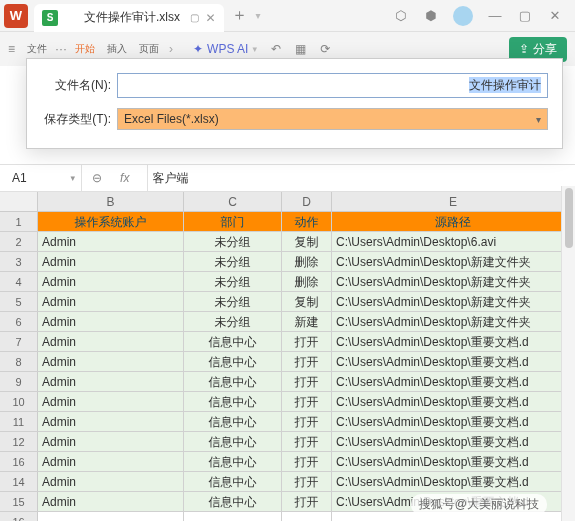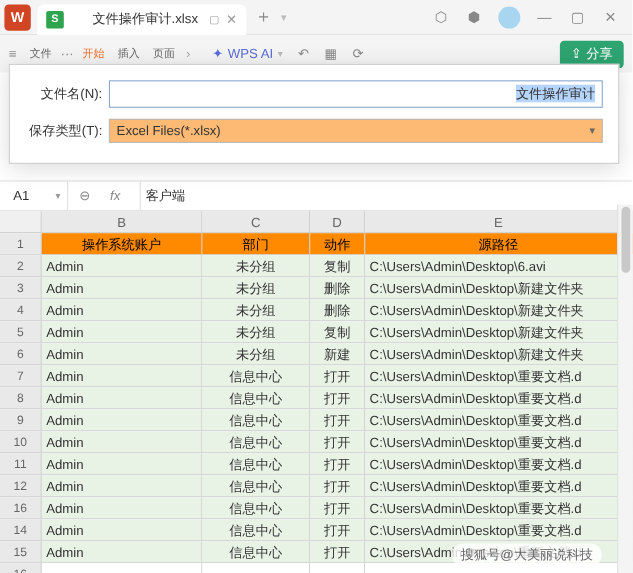--- a/index.html
+++ b/index.html
@@ -20,46 +20,46 @@
 .menubar { height: 34px; background: #f4f4f4; display: flex; align-items: center; padding: 0 8px; gap: 4px; position: relative; }
 .hamburger { color: #888; margin-right: 4px; }
 .menu-item { font-size: 10px; color: #666; padding: 2px 4px; }
 .menu-item.active { color: #ee6f2d; }
 .menu-dots { color: #888; }
 .menu-nav { color: #aaa; padding: 0 2px; }
 .wps-ai { margin-left: 14px; display: flex; align-items: center; gap: 4px; color: #5b6bd8; font-weight: 500; font-size: 12px; }
 .share-btn { margin-left: auto; background: #2ea471; color: #fff; border-radius: 4px; padding: 4px 10px; font-size: 12px; display: flex; align-items: center; gap: 4px; }
 .menubar-icons { display: flex; gap: 14px; color: #888; margin-left: 10px; margin-right: 8px; }
 
-.save-dialog { position: absolute; top: 58px; left: 8px; right: 12px; background: #fff; border: 1px solid #ccc; box-shadow: 0 4px 20px rgba(0,0,0,0.15); padding: 14px 14px 18px; z-index: 100; }
+.save-dialog { position: absolute; top: 58px; left: 26px; right: 12px; background: #fff; border: 1px solid #ccc; box-shadow: 0 4px 20px rgba(0,0,0,0.15); padding: 14px 14px 18px; z-index: 100; }
 .sd-row { display: flex; align-items: center; margin-bottom: 10px; }
 .sd-label { width: 76px; text-align: right; font-size: 12px; color: #333; padding-right: 6px; }
 .sd-input { flex: 1; border: 1px solid #8aa8d0; padding: 3px 6px; font-size: 12px; background: #fff; text-align: right; }
 .sd-input.filename { background: #fff; }
 .sd-input.filename .sel { background: #b5d5ff; padding: 1px 0; }
 .sd-select { flex: 1; border: 1px solid #bbb; background: #fdba74; padding: 3px 6px; font-size: 12px; display: flex; justify-content: space-between; align-items: center; }
 .sd-select .chev { color: #666; font-size: 10px; }
 
 .fx-bar { display: flex; align-items: center; height: 28px; border-top: 1px solid #e0e0e0; border-bottom: 1px solid #e0e0e0; margin-top: 98px; background: #fff; }
-.namebox { width: 62px; border-right: 1px solid #e0e0e0; display: flex; align-items: center; justify-content: space-between; padding: 0 6px 0 12px; font-size: 12px; height: 100%; }
+.namebox { width: 82px; border-right: 1px solid #e0e0e0; display: flex; align-items: center; justify-content: space-between; padding: 0 6px 0 12px; font-size: 12px; height: 100%; }
 .namebox .chev { color: #999; font-size: 9px; }
 .fx-tools { display: flex; align-items: center; gap: 10px; padding: 0 10px; border-right: 1px solid #e0e0e0; height: 100%; color: #888; }
 .fx-label { font-style: italic; color: #888; padding: 0 8px; }
 .fx-content { padding: 0 4px; font-size: 12px; }
 
 .grid { position: relative; }
 .col-headers { display: flex; height: 20px; background: #f5f5f5; border-bottom: 1px solid #ccc; }
 .corner { width: 38px; border-right: 1px solid #ccc; background: #f0f0f0; }
 .col-h { text-align: center; font-size: 12px; color: #666; border-right: 1px solid #ccc; line-height: 20px; background: #e9e9e9; }
 .col-B { width: 146px; } .col-C { width: 98px; } .col-D { width: 50px; } .col-E { flex: 1; }
 
 .row { display: flex; height: 20px; border-bottom: 1px solid #d0d0d0; }
 .row-h { width: 38px; text-align: center; font-size: 11px; color: #666; background: #e9e9e9; border-right: 1px solid #ccc; line-height: 20px; }
 .cell { border-right: 1px solid #d0d0d0; padding: 0 4px; font-size: 12px; line-height: 20px; white-space: nowrap; overflow: hidden; background: #e8f3e6; }
-.row.hdr .cell { background: #ff8a00; color: #000000; text-align: center; font-weight: 400; }
+.row.hdr .cell { background: #ff8a00; color: #0c4a6e; text-align: center; font-weight: 400; }
 .cell.cB { width: 146px; } .cell.cC { width: 98px; text-align: center; } .cell.cD { width: 50px; text-align: center; } .cell.cE { flex: 1; text-align: left; }
 .row.empty .cell { background: #fff; }
 
 .watermark { position: absolute; bottom: 6px; right: 28px; background: rgba(255,255,255,0.8); color: #666; font-size: 12px; padding: 2px 8px; border-radius: 10px; margin-top: 43px; }
 .scroll-v { position: absolute; right: 0; top: 186px; bottom: 0; width: 14px; background: #f4f4f4; border-left: 1px solid #e0e0e0; }
 .scroll-thumb { width: 8px; margin: 2px auto; height: 60px; background: #c8c8c8; border-radius: 4px; }
 </style>
 </head>
 <body>
 

